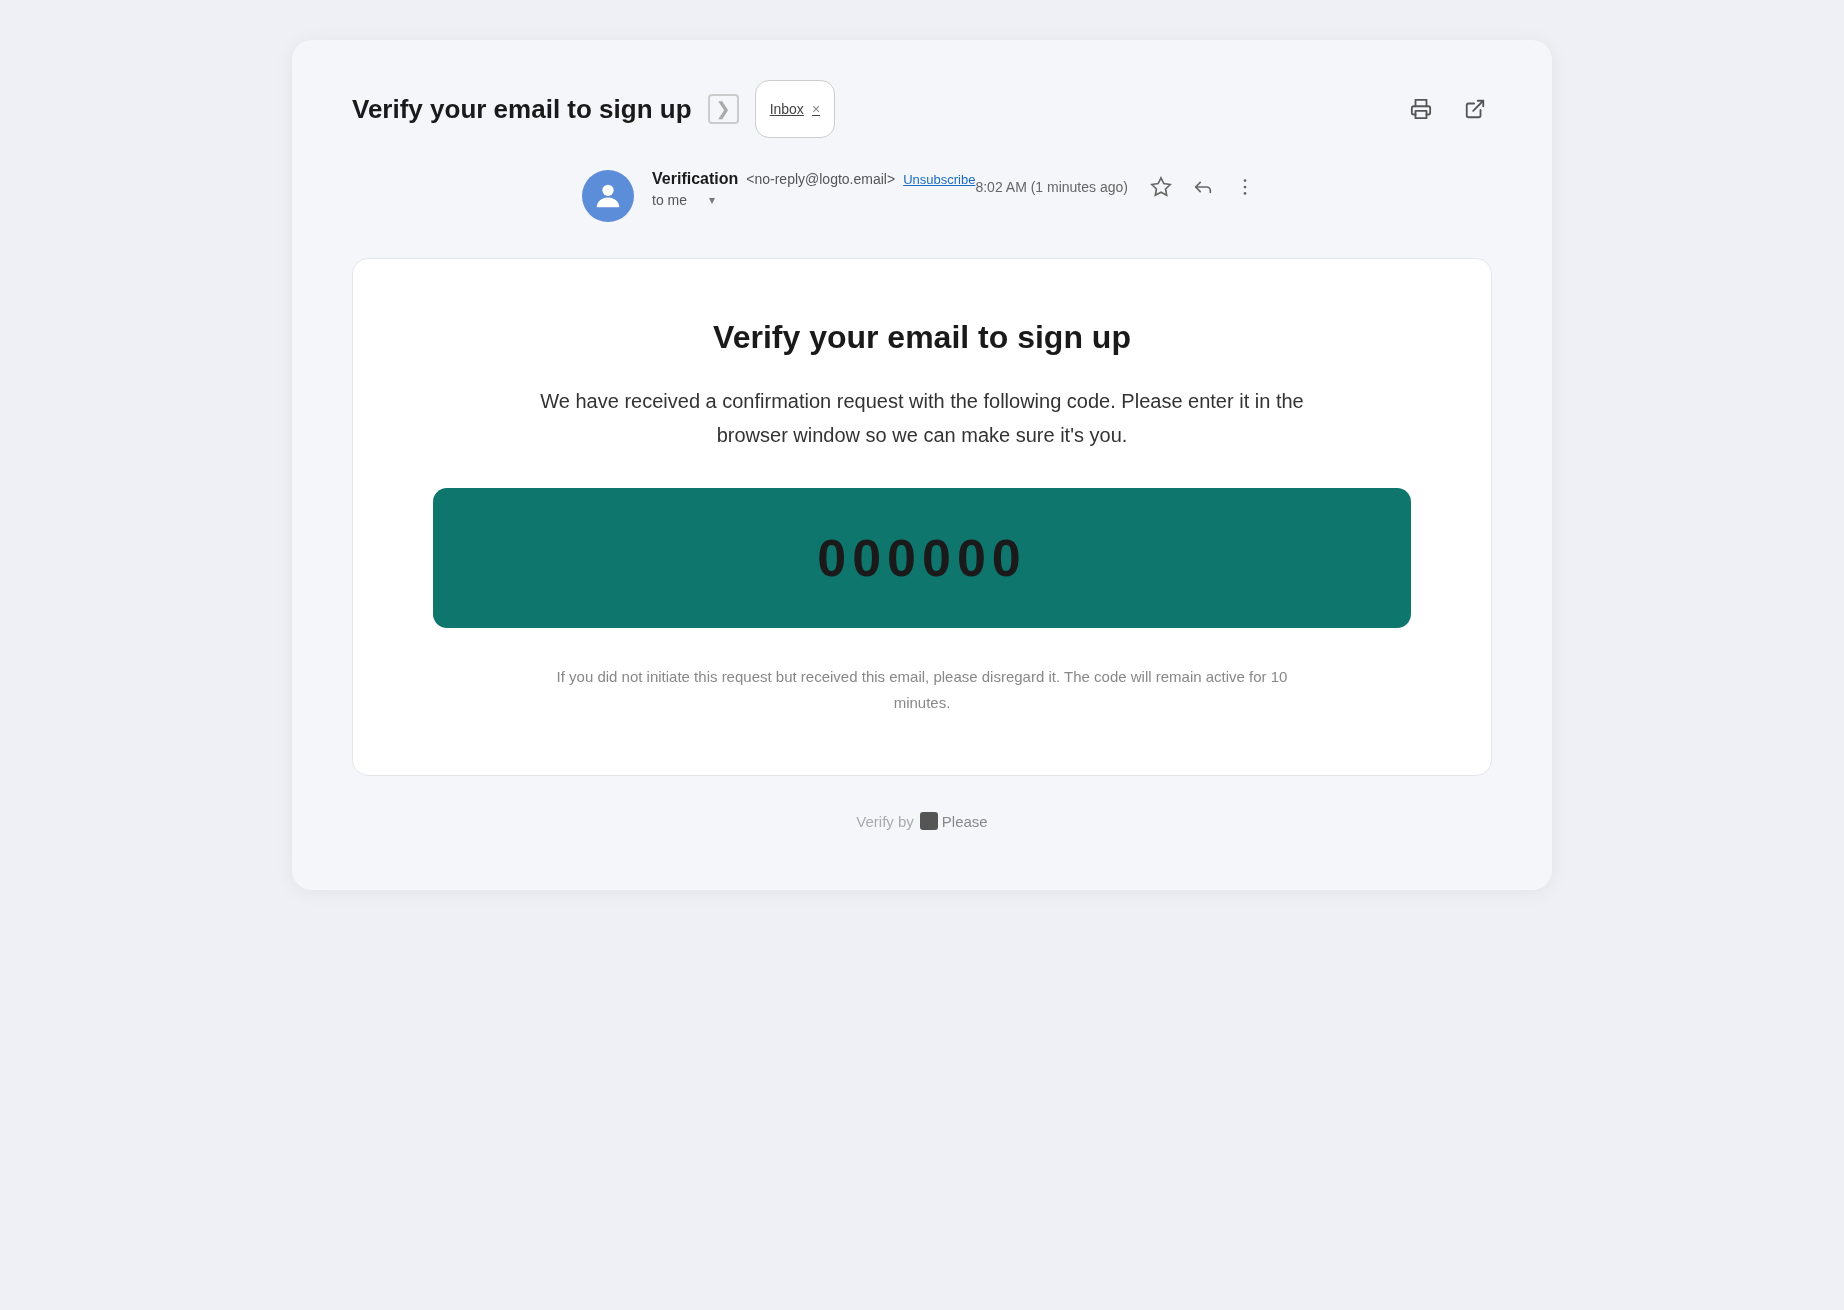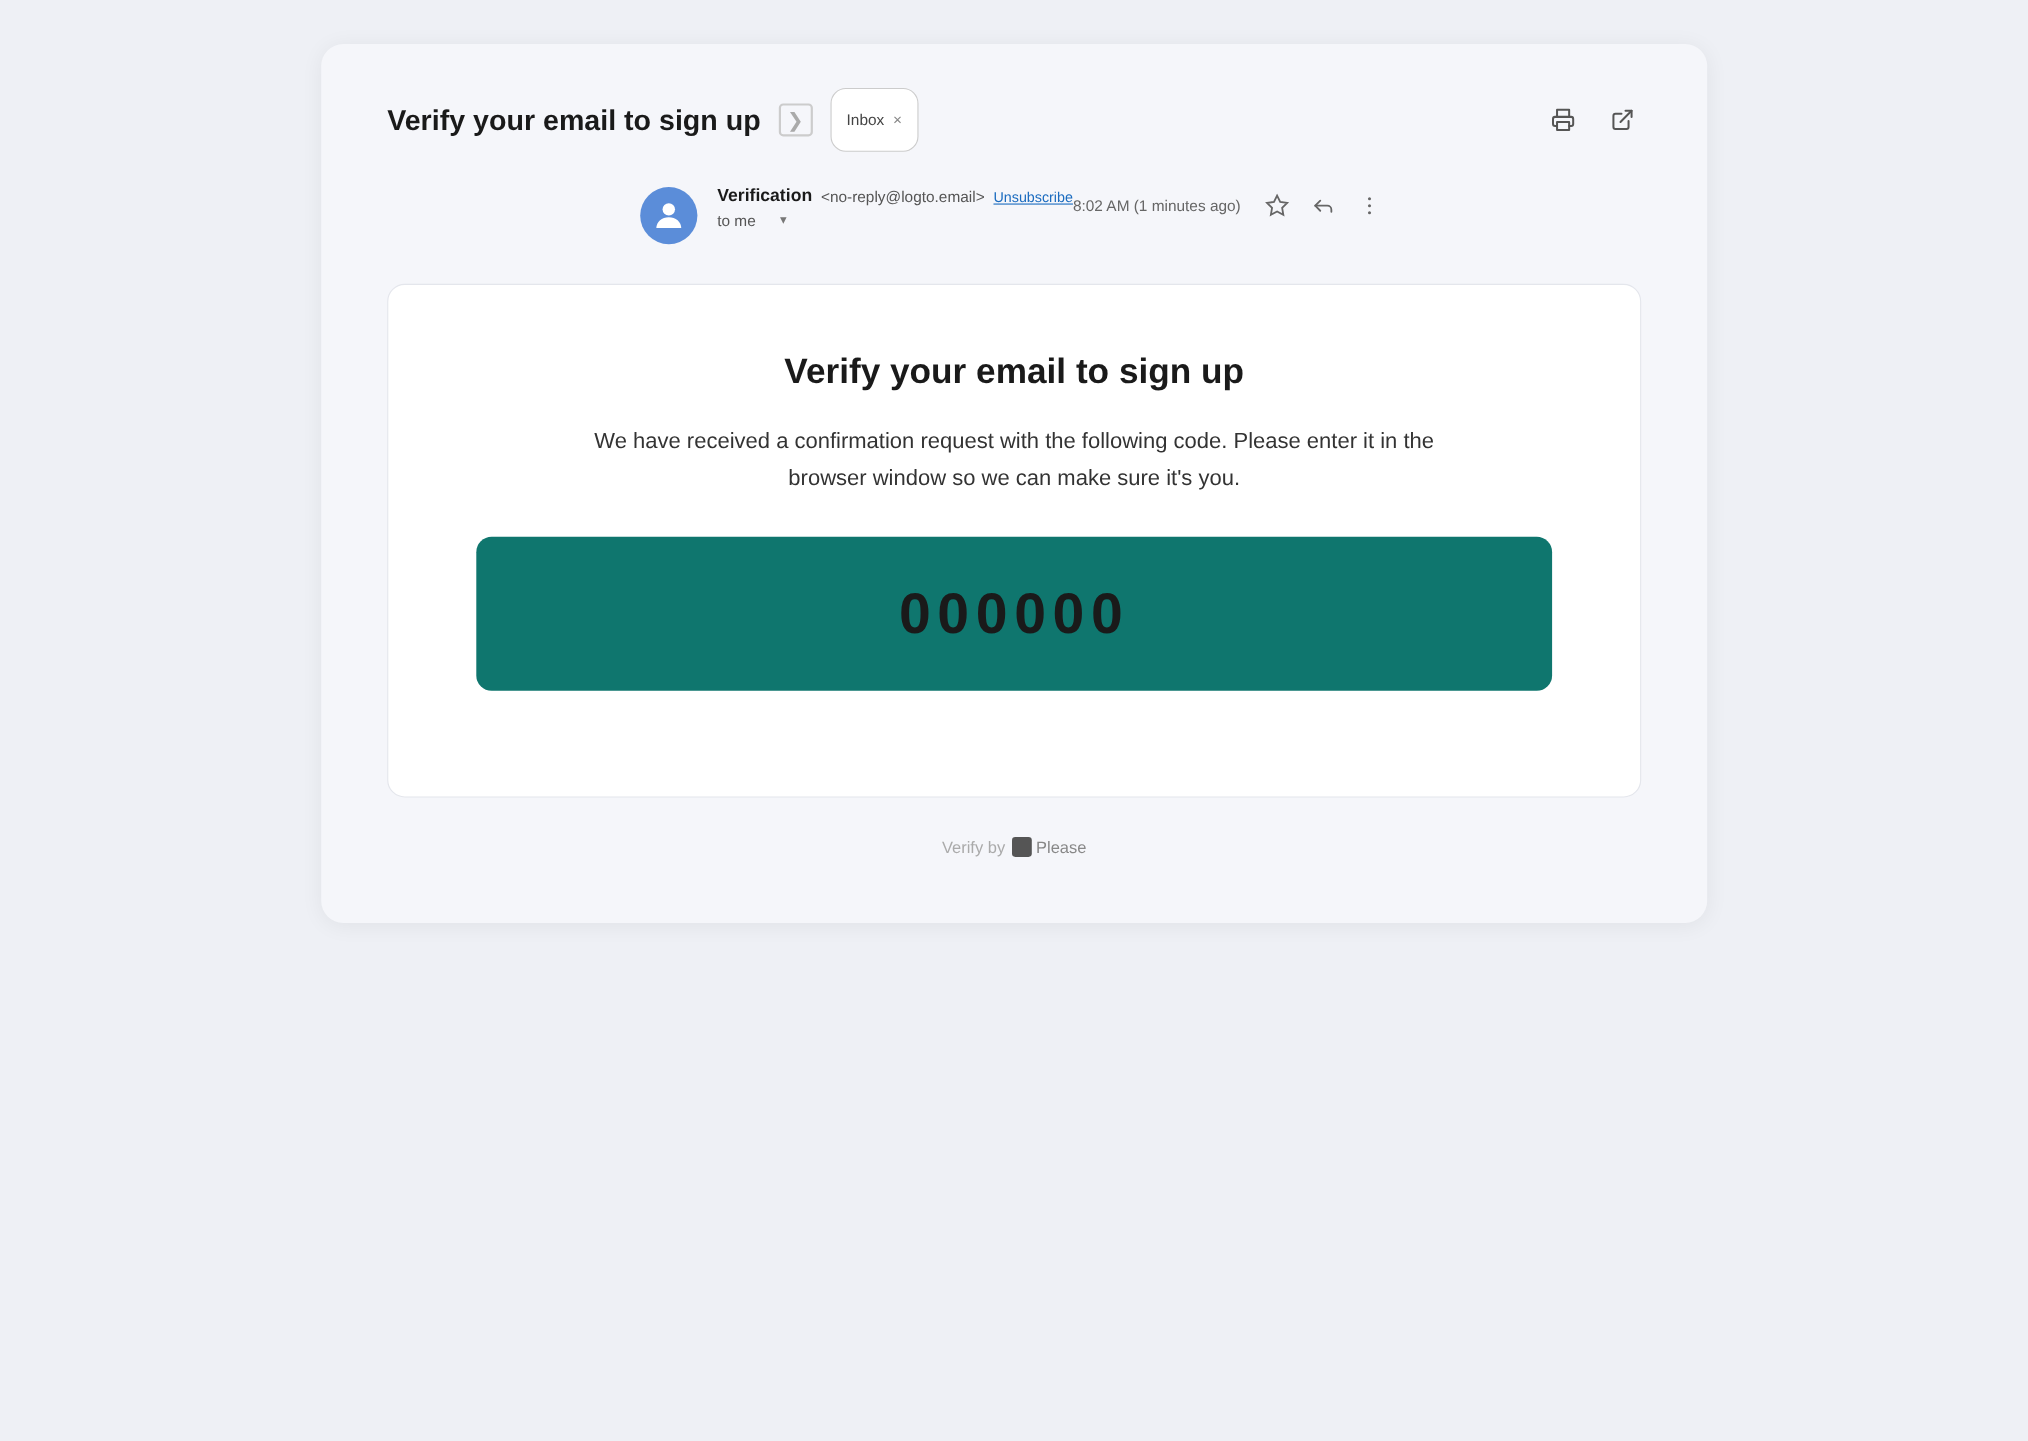--- a/index.html
+++ b/index.html
@@ -56,20 +56,21 @@
     .inbox-badge {
       background: #fff;
       border: 1px solid #ccc;
       border-radius: 14px;
       padding: 20px 14px;
       font-size: 14px;
       color: #444;
       display: flex;
       align-items: center;
       gap: 8px;
+      text-decoration: underline;
     }
 
     .inbox-badge .close-x {
       color: #888;
       font-size: 14px;
       cursor: pointer;
     }
 
     .header-actions {
       display: flex;
@@ -338,20 +339,21 @@
       </div>
     </div>
   </div>
 
   <div class="email-content-card">
     <h1 class="email-heading">Verify your email to sign up</h1>
     <p class="email-body-text">We have received a confirmation request with the following code. Please enter it in the browser window so we can make sure it's you.</p>
     <div class="code-box">
       <span class="verification-code">000000</span>
     </div>
+    <p class="email-footer-text">If you did not initiate this request but received this email, please disregard it. The code will remain active for 10 minutes.</p>
   </div>
 
   <div class="powered-by">
     <span>Verify by</span>
     <span class="logto-logo-icon">
       <span class="logto-square"></span>
       <span>Please</span>
     </span>
   </div>
 

